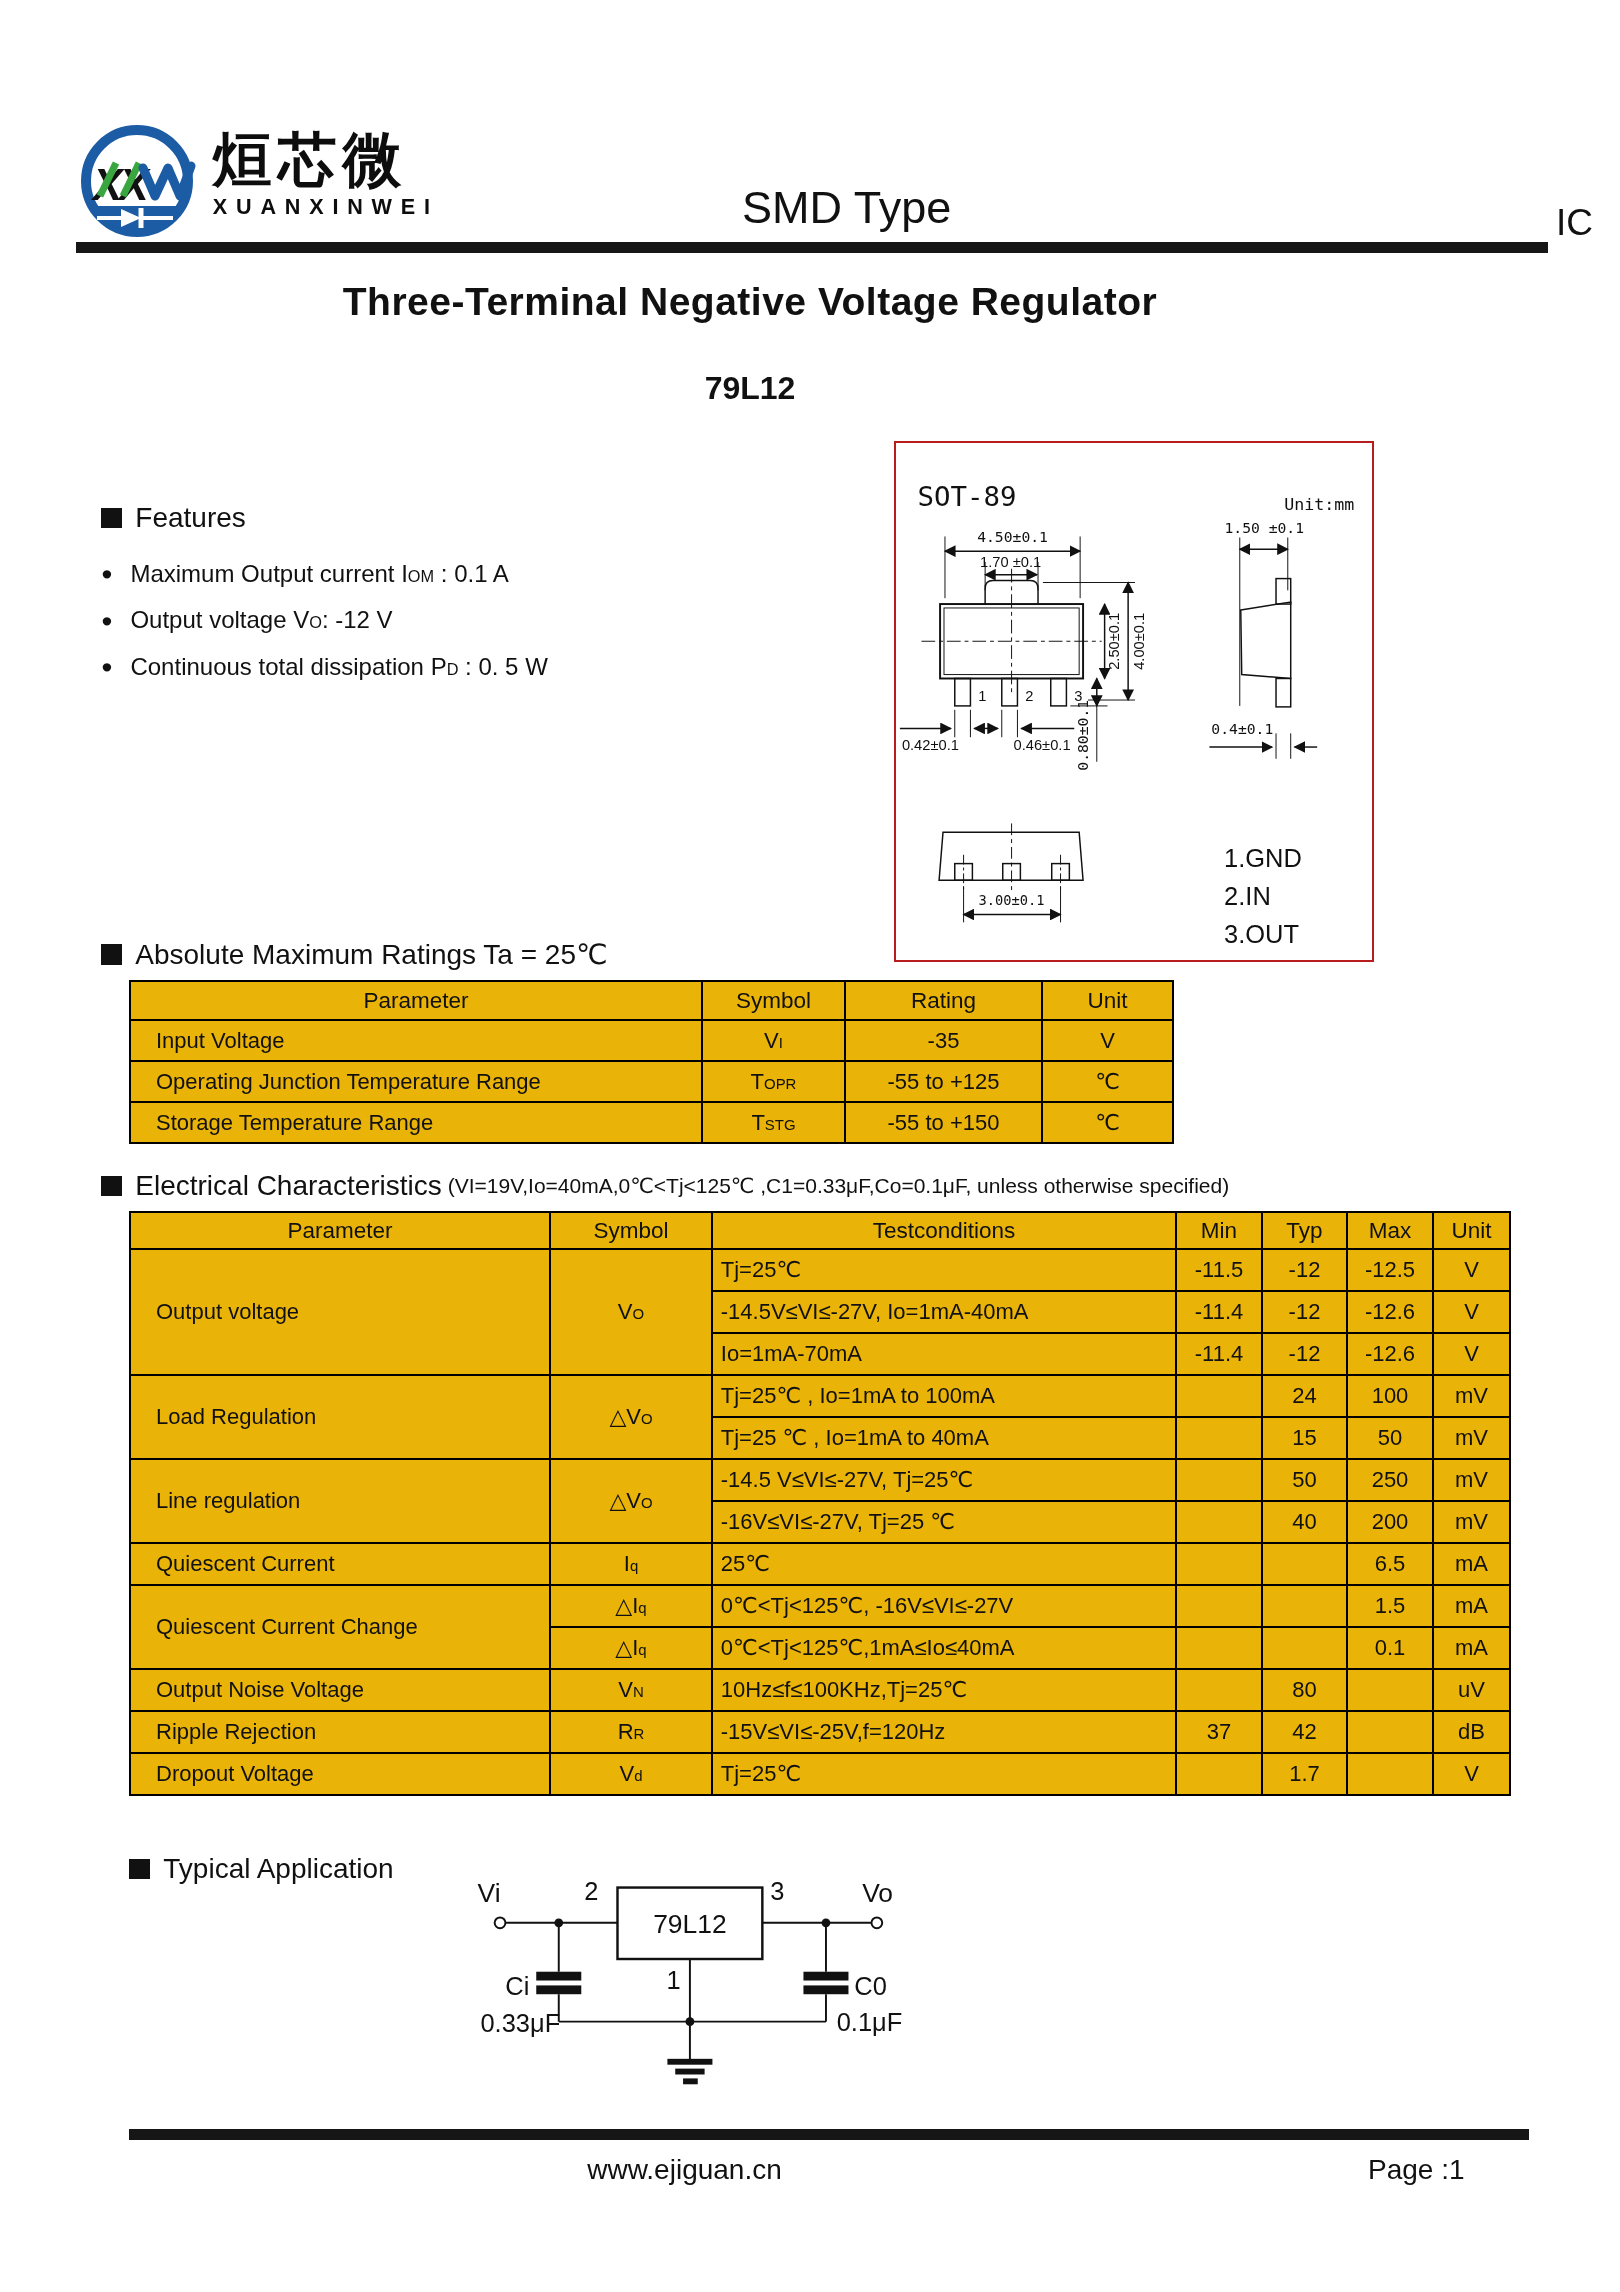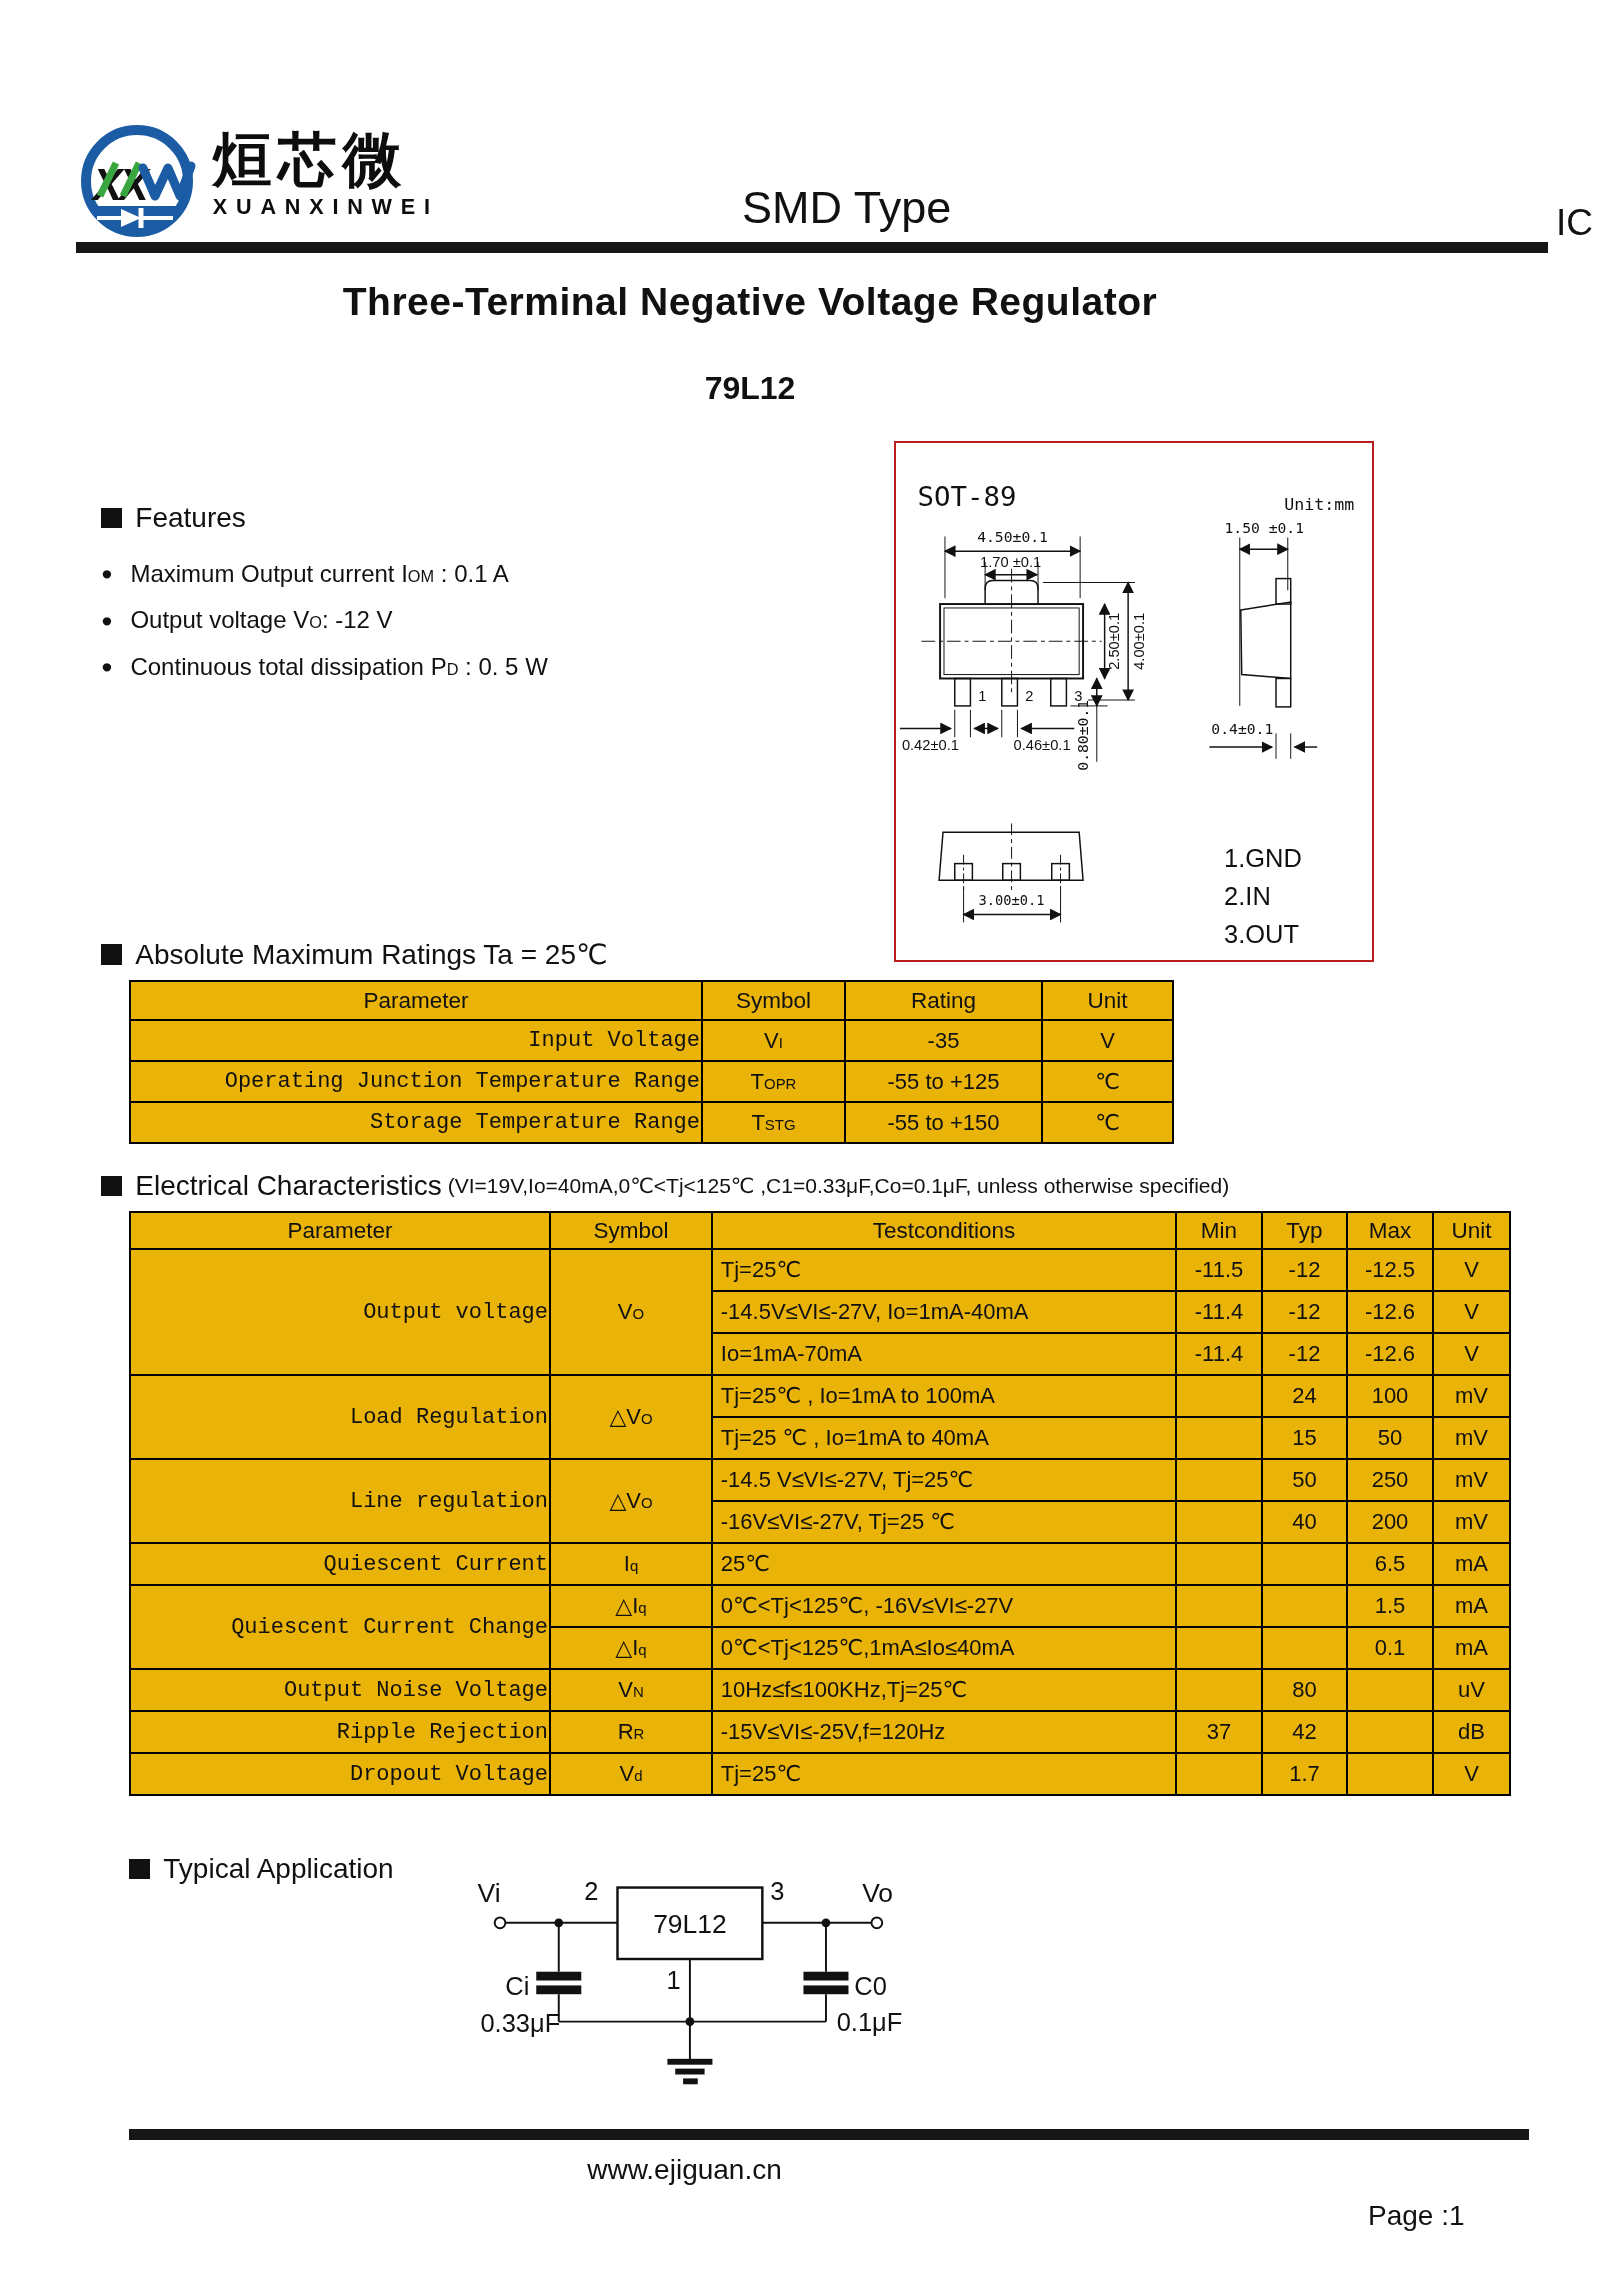--- a/index.html
+++ b/index.html
@@ -17,21 +17,21 @@
   .feat-item .txt{font-size:24px;}
   sub{font-size:68%;vertical-align:baseline;}
   table{border-collapse:collapse;table-layout:fixed;background:#eab308;}
   table.data{border:2.9px solid #000;}
   table.data th{border:2px solid #000;border-bottom:2.9px solid #000;font-weight:normal;font-size:22.5px;}
   table.data td{border:2px solid #000;font-size:22px;overflow:hidden;white-space:nowrap;}
   .absmax th{height:35px;}
   .absmax td{height:37px;}
   .ec th{height:33px;}
   .ec td{height:38px;}
-  td.p{text-align:right;padding-left:8px;font-family:Liberation Mono, monospace;}
+  td.p{text-align:left;padding-left:25px;}
   td.c{text-align:center;}
   td.t{text-align:left;padding-left:7.8px;}
   tr.g td{border-top:2.9px solid #000;}
   .pkg-box{border:2px solid #b91c1c;}
   .logo-names{line-height:1;}
   .logo-cn{font-size:59px;font-weight:bold;letter-spacing:5.9px;color:#0d0d0d;font-family:"DejaVu Sans",sans-serif;}
   .logo-en{font-size:21.6px;font-weight:bold;letter-spacing:8.8px;margin-top:7.8px;color:#0d0d0d;}
   .hdr-type{font-size:45px;}
   .hdr-cat{font-size:37px;}
   .foot{font-size:28px;}
@@ -397,16 +397,16 @@
       <g>
         <rect x="221" y="196" width="46" height="6" fill="#111"></rect>
         <rect x="229" y="206" width="30" height="6" fill="#111"></rect>
         <rect x="237" y="216" width="15" height="6" fill="#111"></rect>
       </g>
     </svg>
   </div>
 
   <div class="abs rule" style="left:129px;top:2129px;width:1400px;height:10.8px;"></div>
   <div class="abs foot" style="left:0;top:2154px;width:1369px;text-align:center;">www.ejiguan.cn</div>
-  <div class="abs foot" style="left:1368px;top:2154px;margin-top:46px;">Page :1</div>
+  <div class="abs foot" style="left:1368px;top:2154px;">Page :1</div>
 
 </div>
 
 
 </body></html>

